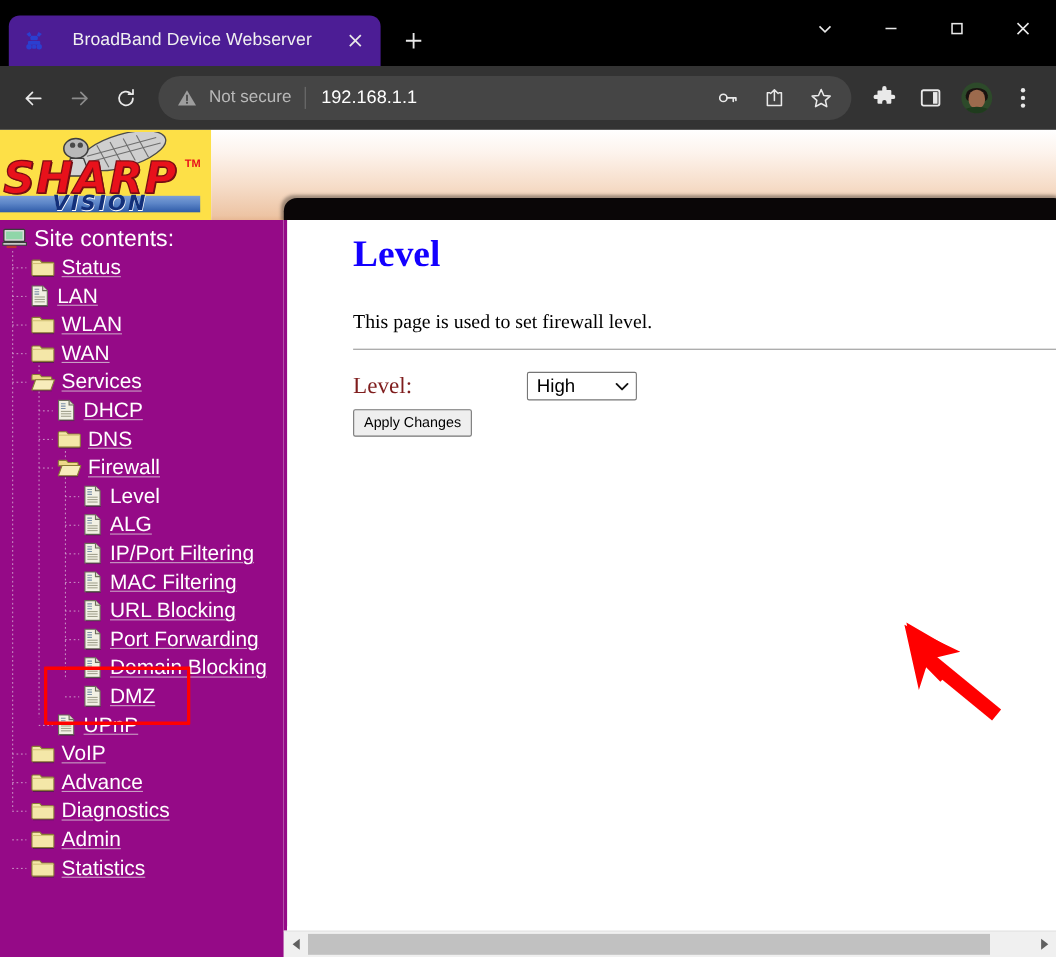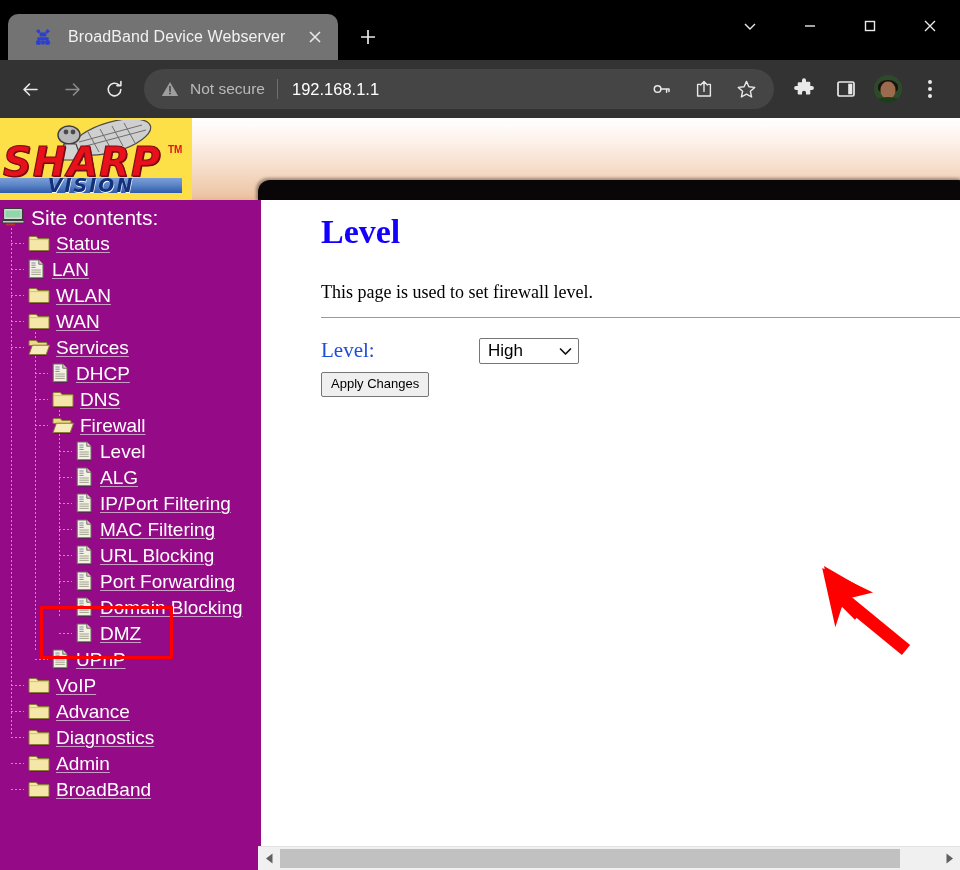--- a/index.html
+++ b/index.html
@@ -13,24 +13,24 @@
 
   
   .browser { width: 960px; height: 870px; position: relative; background:#000; }
 
   .titlebar {
     height: 60px; background: #000; position: relative;
     display: flex; align-items: flex-end;
   }
   .tabstrip { display: flex; align-items: flex-end; height: 60px; padding-left: 8px; }
   .tab {
-    display: flex; align-items: center; gap: 16px;
-    background: #737373; color: #ffffff;
+    display: flex; align-items: center; gap: 26px;
+    background: #4c1d95; color: #ffffff;
     height: 46px; border-radius: 10px 10px 0 0;
-    padding: 0 10px 0 26px; min-width: 320px;
+    padding: 0 10px 0 14px; min-width: 320px;
     position: relative;
   }
   .tab-favicon { width: 18px; height: 18px; position: relative; flex: 0 0 18px; }
   .tab-title {
     font-size: 16px; color: #f1f1f1; white-space: nowrap;
     flex: 1 1 auto; letter-spacing: 0.1px;
   }
   .tab-close {
     width: 26px; height: 26px; border-radius: 50%;
     display: flex; align-items: center; justify-content: center;
@@ -197,21 +197,21 @@
   .page-desc {
     font-family: Liberation Serif, serif; font-size: 18px; color:#000;
     margin: 0 0 14px 0;
   }
   .hr {
     height: 1px; background: #9a9a9a; border: 0; margin: 0 0 20px 0;
     width: 900px; margin-left: 0;
   }
   .form-row { display:flex; align-items:center; }
   .lbl-level {
-    font-family: "Liberation Serif", serif; font-size: 21px; color:#1d4ed8;
+    font-family: "Liberation Serif", serif; font-size: 21px; color:#7f1d1d;
     width: 158px;
   }
   .sel {
     width: 100px; height: 26px; background:#ffffff;
     border: 1px solid #767676; border-radius: 2px;
     display:flex; align-items:center; padding: 0 6px 0 8px;
     font-family:"Liberation Sans", sans-serif; font-size: 17px; color:#000;
   }
   .sel .sel-val { flex:1 1 auto; }
   .sel .chev { flex: 0 0 auto; }
@@ -777,21 +777,21 @@
             </div>
             <div class="node lv1">
               <span class="elbow" style="left: 11px; width: 13px; top: 13px;"></span>
               <span class="ico">
                 <svg width="22" height="18" viewBox="0 0 22 18">
       <path d="M1 3.5 a1 1 0 0 1 1 -1 h6.2 l1.8 2 h10 a1 1 0 0 1 1 1 v10 a1 1 0 0 1 -1 1 H2 a1 1 0 0 1 -1 -1 Z" fill="#f4e7a8" stroke="#8a7b35" stroke-width="1"></path>
       <path d="M1.6 5.6 h19" stroke="#cfbd72" stroke-width="0.9"></path>
       <path d="M2 17 h19 v0.9 h-19 Z" fill="#2a2a2a" opacity=".55"></path>
     </svg>
               </span>
-              <span class="lbl">BroadBand</span>
+              <span class="lbl">Statistics</span>
             </div>
           </div>
         <div class="hl-box" style="left:40px; top:406px; width:133px; height:53px;"></div>
       </div>
 
       <div class="content">
         <div class="c-inner">
           <h1 class="page-h1">Level</h1>
           <p class="page-desc">This page is used to set firewall level.</p>
           <div class="hr"></div>

